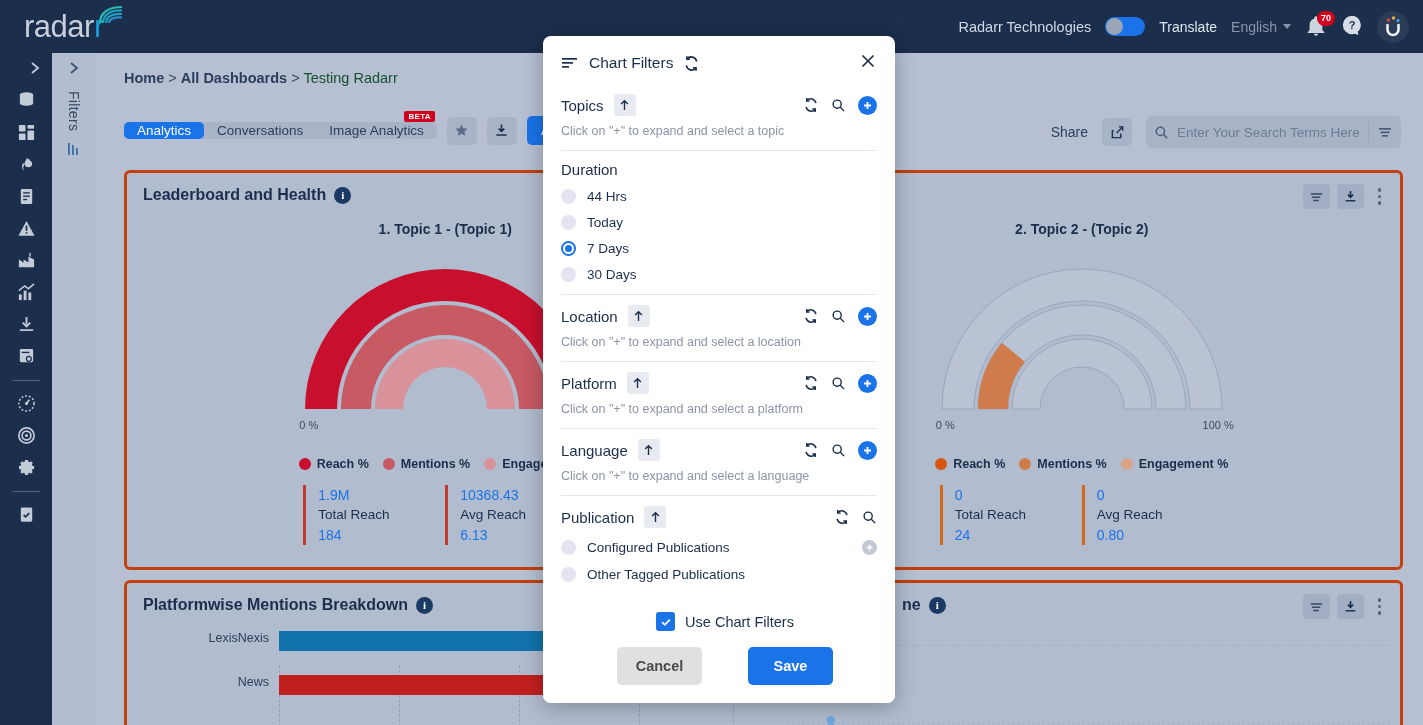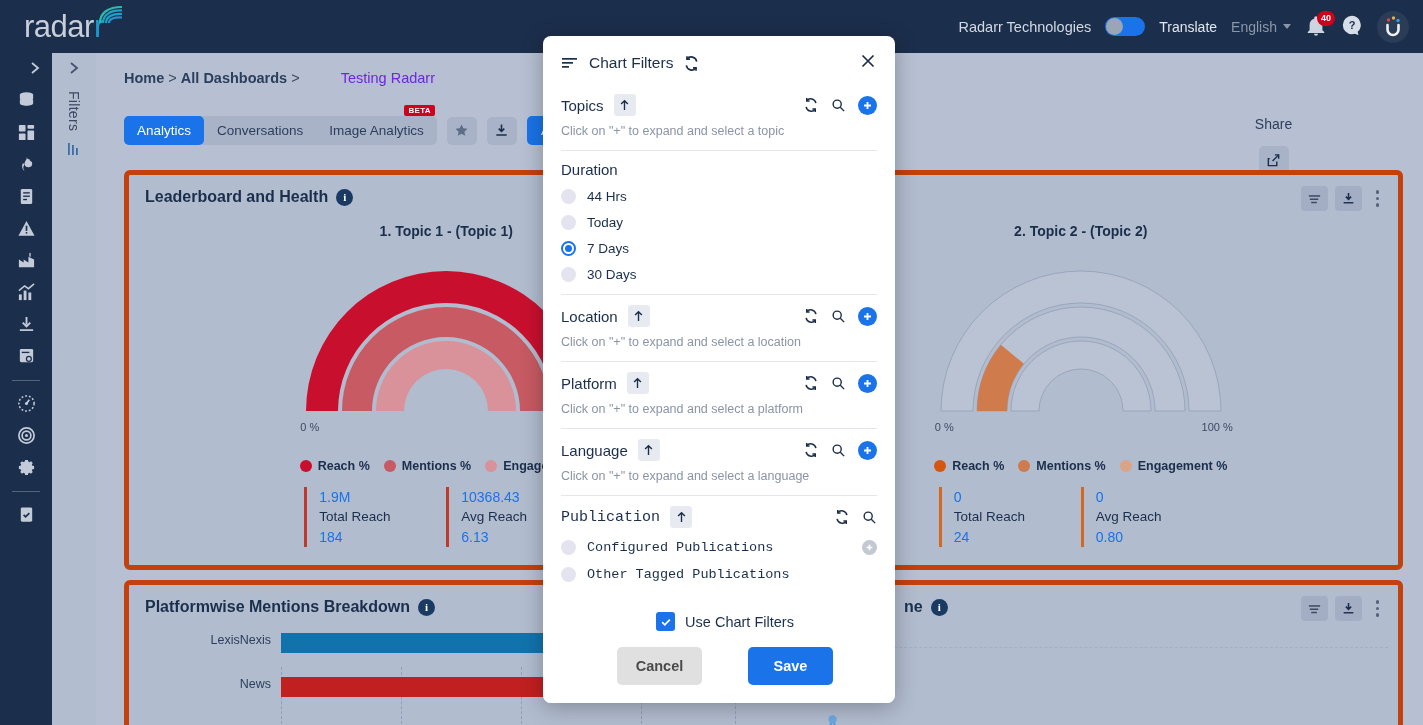--- a/index.html
+++ b/index.html
@@ -73,58 +73,58 @@
   .filters-label {
     writing-mode: vertical-rl; font-size: 14px; color: #3c4a63; letter-spacing: .3px;
     margin-bottom: 10px; cursor: pointer;
   }
 
   
   .main { position: absolute; top: 53px; left: 96px; width: 1327px; height: 672px; background: #b6c0d2; }
   .breadcrumb { position: absolute; top: 17px; left: 28px; font-size: 14.5px; color: #2c3e5c; }
   .breadcrumb .bc-strong { font-weight: bold; cursor: pointer; }
   .breadcrumb .bc-sep { color: #3c4a63; }
-  .breadcrumb .bc-cur { color: #6d28d9; margin-left: 37px; }
+  .breadcrumb .bc-cur { color: #14532d; }
 
   .tabbar { position: absolute; top: 63px; left: 28px; display: flex; align-items: center; gap: 10px; }
   .tabgroup { display: flex; background: #a8b3c7; border-radius: 5px; overflow: visible; position: relative;}
   .tab {
-    padding: 7px 13px; font-size: 13.5px; color: #2c3e5c; cursor: pointer; border-radius: 5px;
+    padding: 1px 13px; font-size: 13.5px; color: #2c3e5c; cursor: pointer; border-radius: 5px;
     position: relative; white-space: nowrap;
   }
   .tab.active { background: #1a73e8; color: #fff; }
   .beta-badge {
     position: absolute; top: -11px; right: 2px; background: #d0021b; color: #fff;
     font-size: 8px; font-weight: bold; padding: 1px 4px; border-radius: 2px; letter-spacing: .3px;
   }
   .sq-btn {
     width: 30px; height: 28px; border-radius: 5px; background: #a8b3c7;
     display: flex; align-items: center; justify-content: center; cursor: pointer;
   }
   .add-btn {
     background: #1a73e8; color: #fff; border: none; border-radius: 5px;
     padding: 7px 14px; font-size: 13.5px; cursor: pointer;
   }
 
-  .rightctrls { position: absolute; top: 63px; right: 22px; display: flex; align-items: center; gap: 14px; flex-direction: column; }
+  .rightctrls { position: absolute; top: 63px; right: 22px; display: flex; align-items: center; gap: 14px; }
   .share-lbl { font-size: 14px; color: #2c3e5c; }
   .searchbox {
     width: 255px; height: 32px; background: #a8b3c7; border-radius: 5px;
     display: flex; align-items: center; padding: 0 8px; gap: 8px;
   }
   .searchbox input {
     flex: 1; border: none; outline: none; background: transparent;
     font-size: 13.5px; color: #2c3e5c; font-family: "Liberation Sans", sans-serif;
   }
   .searchbox input::placeholder { color: #6d7b93; }
   .sb-divider { width: 1px; height: 20px; background: #9aa6bd; }
 
   
   .panel {
-    position: absolute; background: #b1bccf; border: 5px solid #c2410c; border-radius: 6px;
+    position: absolute; background: #b1bccf; border: 3px solid #c2410c; border-radius: 6px;
   }
   #panel-top { left: 28px; top: 117px; width: 1279px; height: 400px; }
   #panel-bottom { left: 28px; top: 527px; width: 1279px; height: 190px; }
   .panel-title {
     position: absolute; top: 13px; left: 16px; font-size: 16px; font-weight: bold; color: #1b2e4b;
     display: flex; align-items: center; gap: 8px;
   }
   .info-dot {
     width: 17px; height: 17px; border-radius: 50%; background: #1b3a63; color: #fff;
     font-size: 11px; font-weight: bold; display: flex; align-items: center; justify-content: center;
@@ -176,21 +176,21 @@
     background: #fff; border-radius: 8px; box-shadow: 0 4px 22px rgba(0,0,0,.28);
     display: flex; flex-direction: column; overflow: hidden; z-index: 50;
   }
   .modal-head {
     display: flex; align-items: center; gap: 10px; padding: 16px 18px 10px 18px;
   }
   .modal-title { font-size: 15.5px; color: #1b2e4b; }
   .modal-close { margin-left: auto; cursor: pointer; }
   .modal-body { flex: 1; overflow: hidden; padding: 0 18px; }
   .fsection { padding: 10px 0 12px 0; border-bottom: 1px solid #e3e7ed; }
-  .fsection.nb { border-bottom: none; font-family: Liberation Mono, monospace; }
+  .fsection.nb { border-bottom: none; }
   .fs-head { display: flex; align-items: center; gap: 10px; }
   .fs-title { font-size: 15px; color: #1b2e4b; }
   .collapse-btn {
     width: 22px; height: 22px; border-radius: 3px; background: #e7ebf1;
     display: flex; align-items: center; justify-content: center; cursor: pointer;
   }
   .fs-actions { margin-left: auto; display: flex; align-items: center; gap: 12px; }
   .plus-btn {
     width: 19px; height: 19px; border-radius: 50%; background: #1a73e8;
     display: flex; align-items: center; justify-content: center; cursor: pointer;
@@ -248,21 +248,21 @@
         </div>
       <span class="translate-label">Translate</span>
       <span class="lang-sel">
         <span>English</span>
         <span class="caret-d"></span>
       </span>
       <span class="bell-wrap">
         <svg width="22" height="23" viewBox="0 0 24 24" fill="#ccd4e0">
           <path d="M12 22a2.2 2.2 0 0 0 2.2-2.2H9.8A2.2 2.2 0 0 0 12 22zm7-6v-5.5c0-3.4-1.8-6.2-5-6.9V2.8a2 2 0 0 0-4 0v.8c-3.2.7-5 3.5-5 6.9V16l-2 2v1h18v-1l-2-2z"></path>
         </svg>
-        <span class="badge">40</span>
+        <span class="badge">70</span>
       </span>
       <span>
         <svg width="22" height="22" viewBox="0 0 24 24">
           <path d="M12 2a10 10 0 1 0 0 20c1 0 2-.2 3-.5L19 23l-.8-3.6A10 10 0 0 0 12 2z" fill="#d8dee8"></path>
           <text x="12" y="16.5" font-size="12" font-weight="bold" fill="#1b2e4b" text-anchor="middle" font-family="Liberation Sans">?</text>
         </svg>
       </span>
       <span class="avatar">
         <svg width="26" height="26" viewBox="0 0 26 26">
           <circle cx="8.5" cy="6" r="1.7" fill="#d44"></circle>

